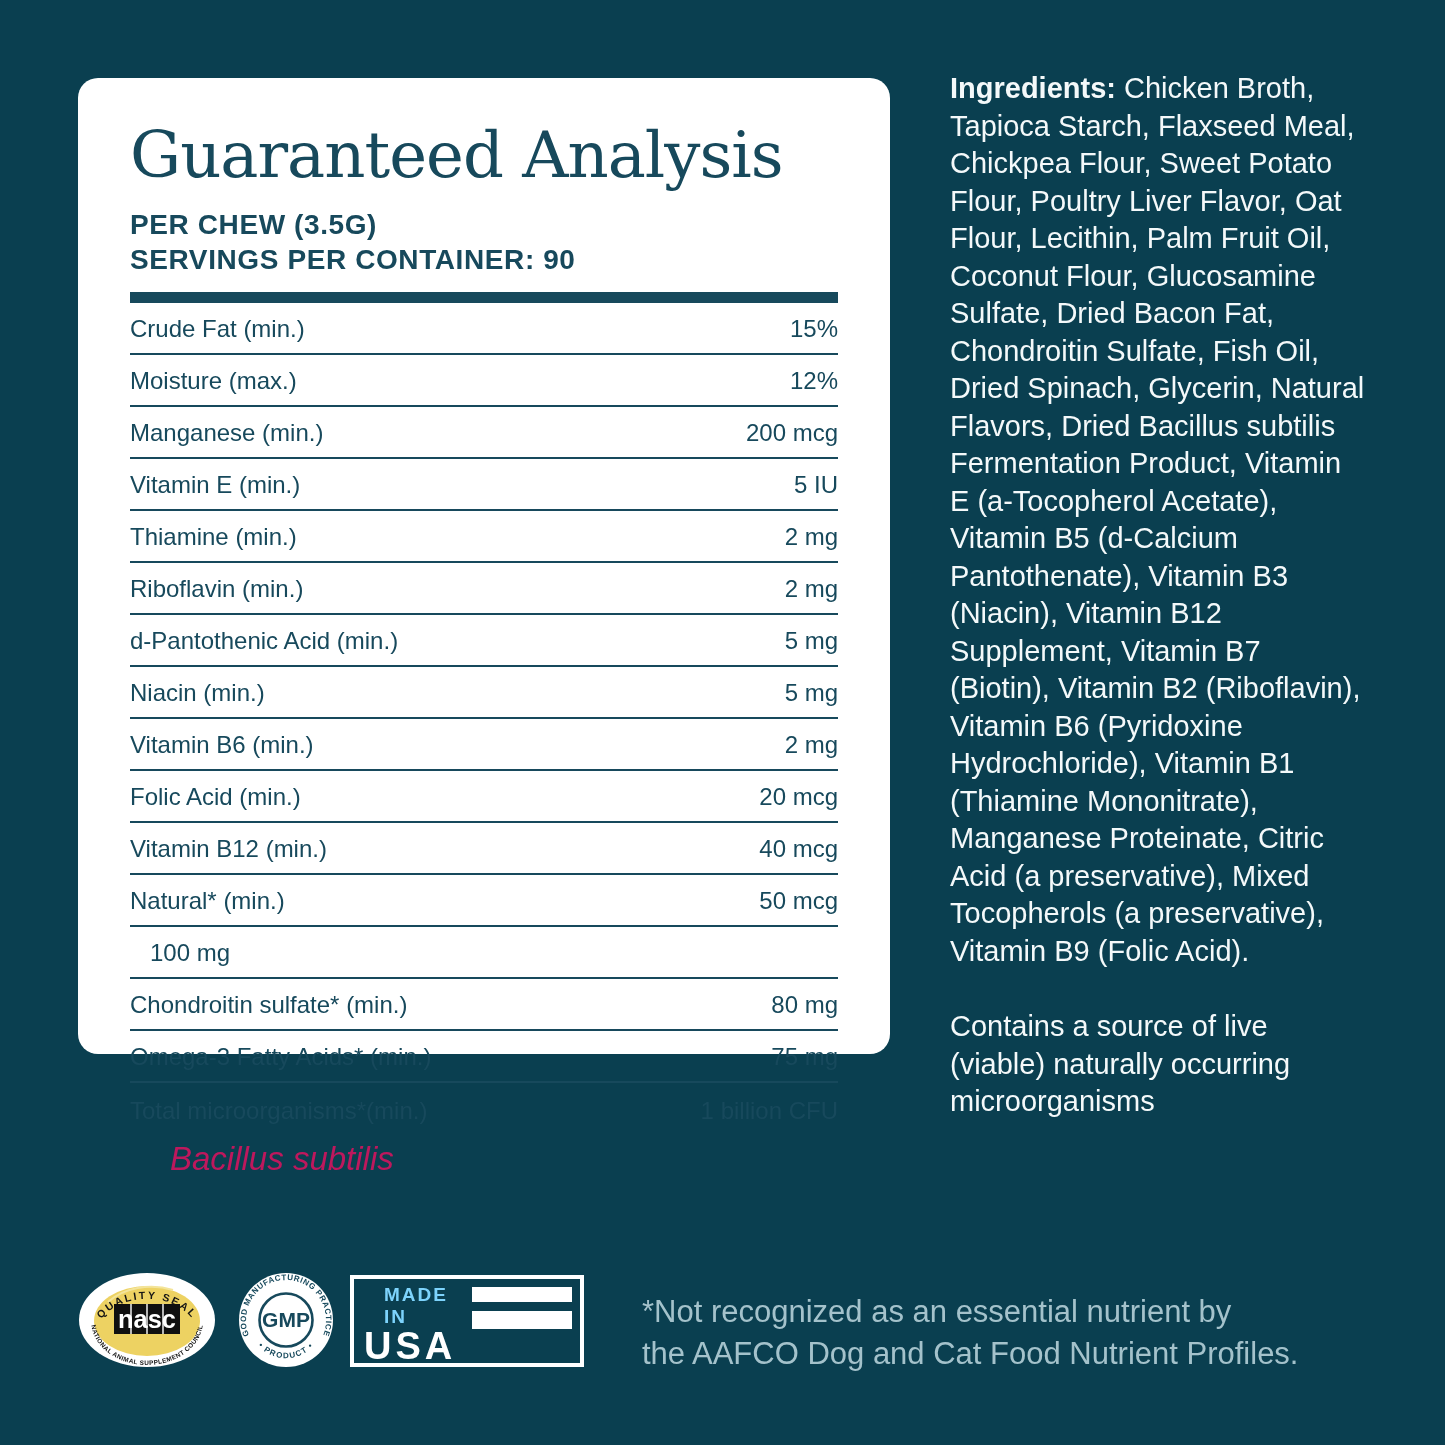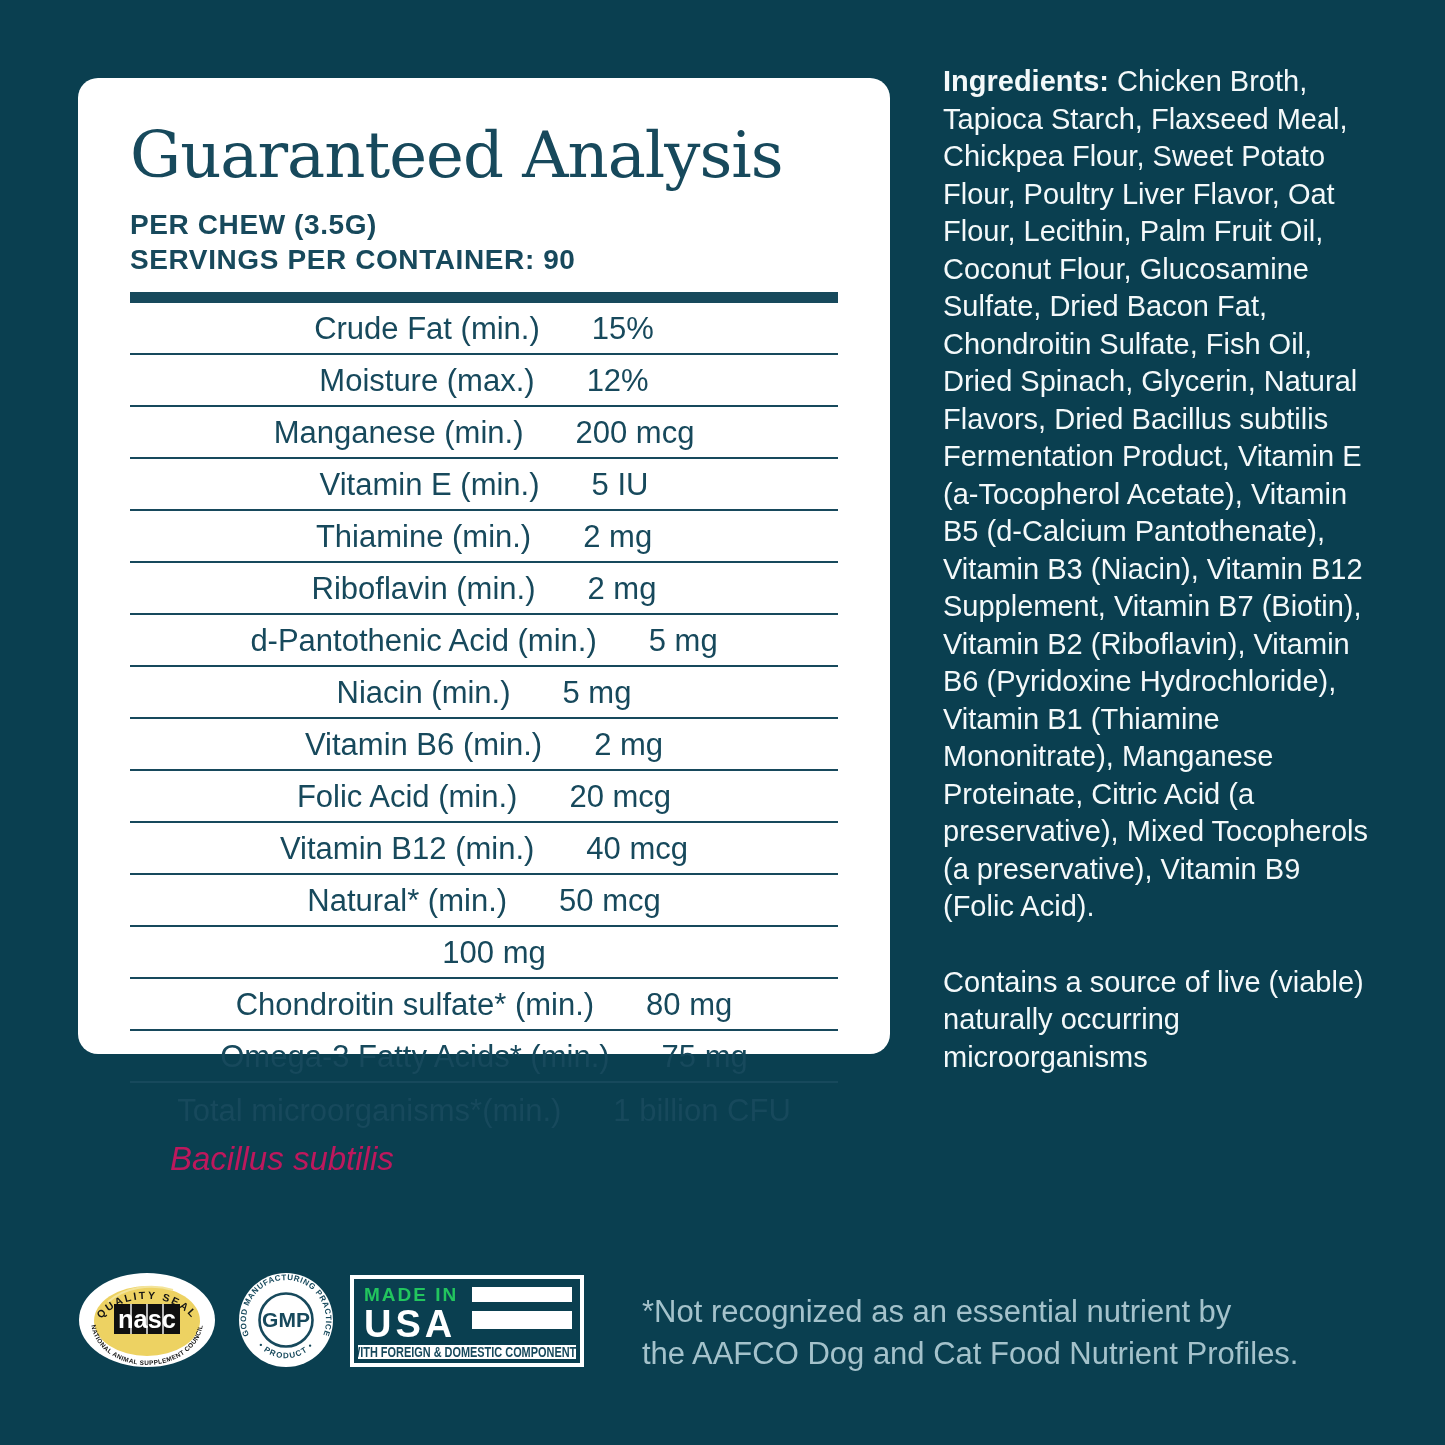--- a/index.html
+++ b/index.html
@@ -27,48 +27,48 @@
   }
   .sub{
     font-weight:bold;font-size:28px;line-height:34px;
     letter-spacing:0.6px;color:#17495c;
   }
   .sub1{margin-top:16px;}
   .sub2{margin-top:1px;}
   .bar{margin-top:15px;height:11px;background:#17495c;}
   .rows{margin-top:0;}
   .row{
-    display:flex;justify-content:center;align-items:baseline;
+    display:flex;justify-content:space-between;align-items:baseline;
     padding:8px 0 7px;border-bottom:2px solid #17495c;
-    font-size:31px;line-height:35px;color:#17495c;gap:32px;
+    font-size:24px;line-height:35px;color:#17495c;gap:32px;
   }
   .row .v{white-space:nowrap;padding-left:20px;}
   .row.total{border-bottom:none;padding-top:10px;}
   .subspecies{
     font-style:italic;font-size:33px;line-height:35px;
     padding:6px 0 0 40px;color:#be185d;
   }
   .ingredients{
     position:absolute;left:942px;top:62px;width:432px;
     color:#f4f9fa;font-size:29px;line-height:37.5px;
   }
-  .ingredients p{margin:1px;}
+  .ingredients p{margin:8px;}
   .ingredients .b{font-weight:bold;}
   .contains{margin-top:38px !important;}
   .badges{position:absolute;left:0;top:0;width:100%;height:100%;}
   .nasc{position:absolute;left:78px;top:1272px;}
   .gmp{position:absolute;left:238px;top:1272px;}
   .usa{
     position:absolute;left:350px;top:1275px;
     width:234px;height:92px;box-sizing:border-box;
     border:4px solid #ffffff;
     display:flex;flex-direction:column;
   }
   .usa-top{flex:1;display:flex;justify-content:space-between;padding:5px 8px 0 10px;}
-  .usa-madein{color:#22c55e;font-weight:bold;font-size:19px;letter-spacing:2px;line-height:22px;}
+  .usa-madein{color:#7dd3fc;font-weight:bold;font-size:19px;letter-spacing:2px;line-height:22px;margin-left:20px;}
   .usa-usa{color:#fff;font-weight:bold;font-size:38px;letter-spacing:4px;line-height:36px;}
   .usa-stripes{display:flex;flex-direction:column;align-items:flex-end;padding-top:2px;}
   .stripe{background:#ffffff;width:100px;}
   .stripe1{height:15px;margin-top:1px;}
   .stripe2{height:18px;margin-top:9px;}
   .usa-strip{
     margin:3px 4px 4px;background:#ffffff;height:26px;
     display:flex;align-items:center;justify-content:center;overflow:hidden;
   }
   .usa-strip span{

